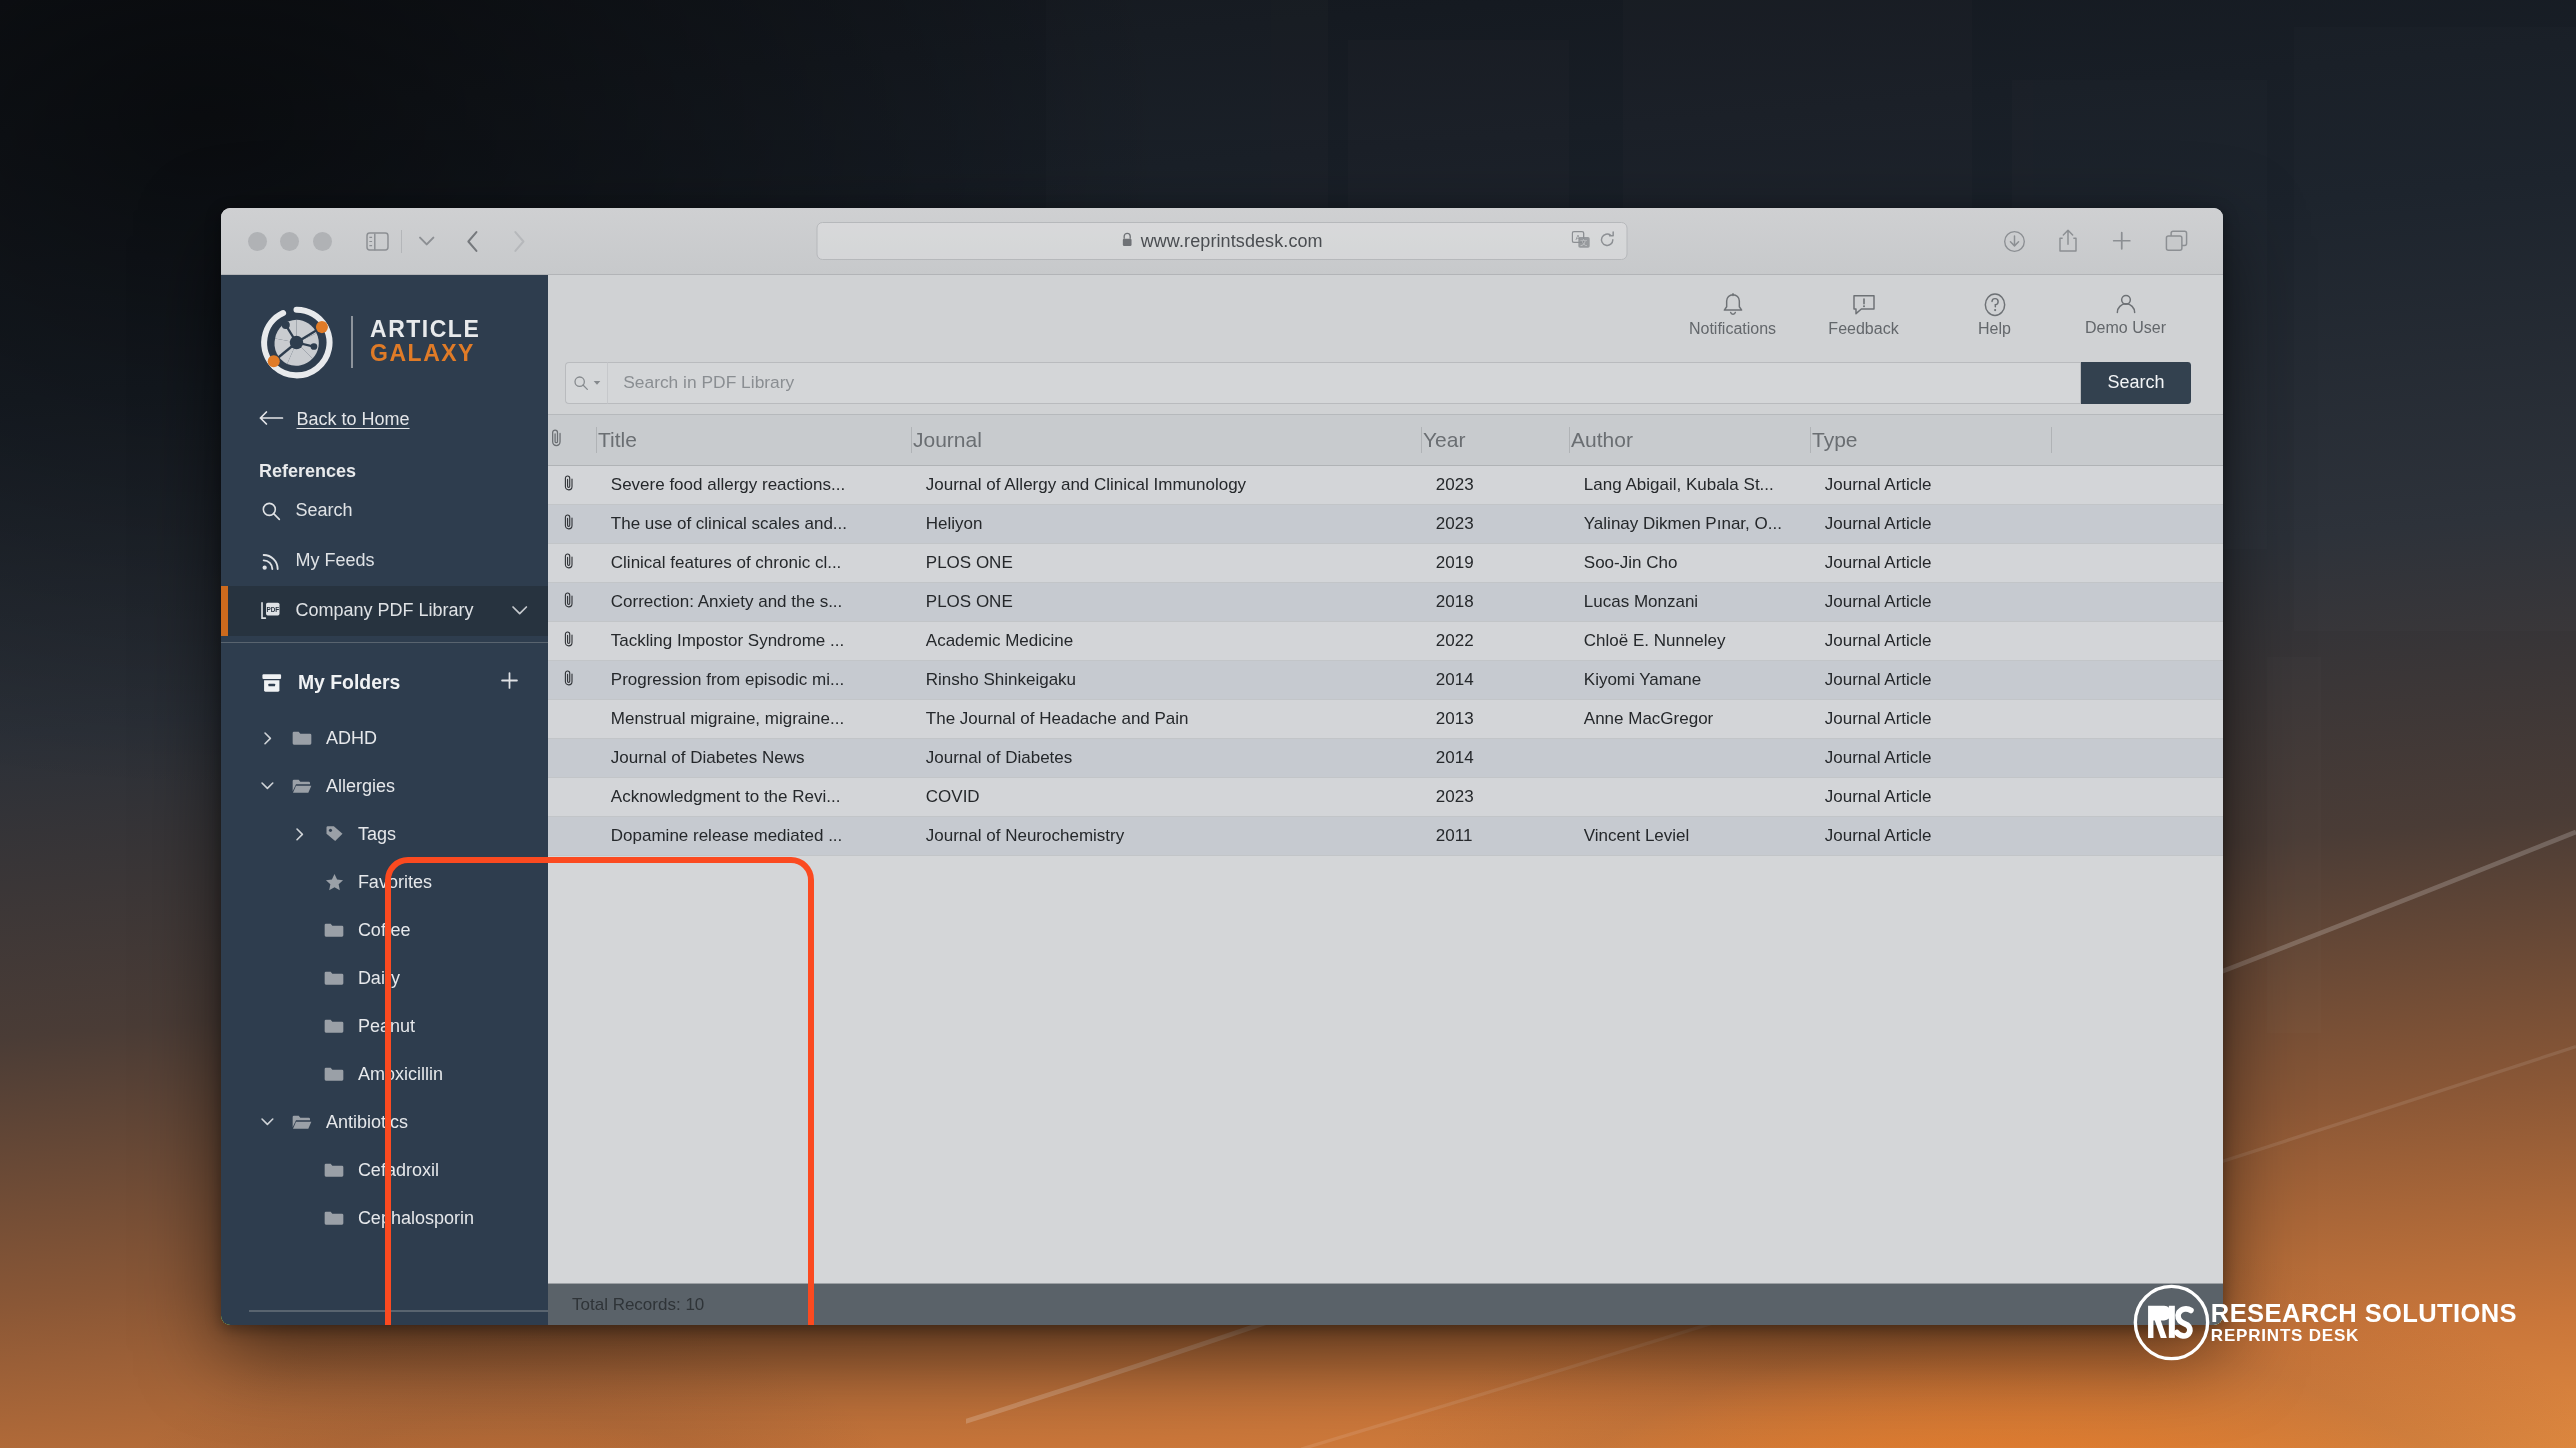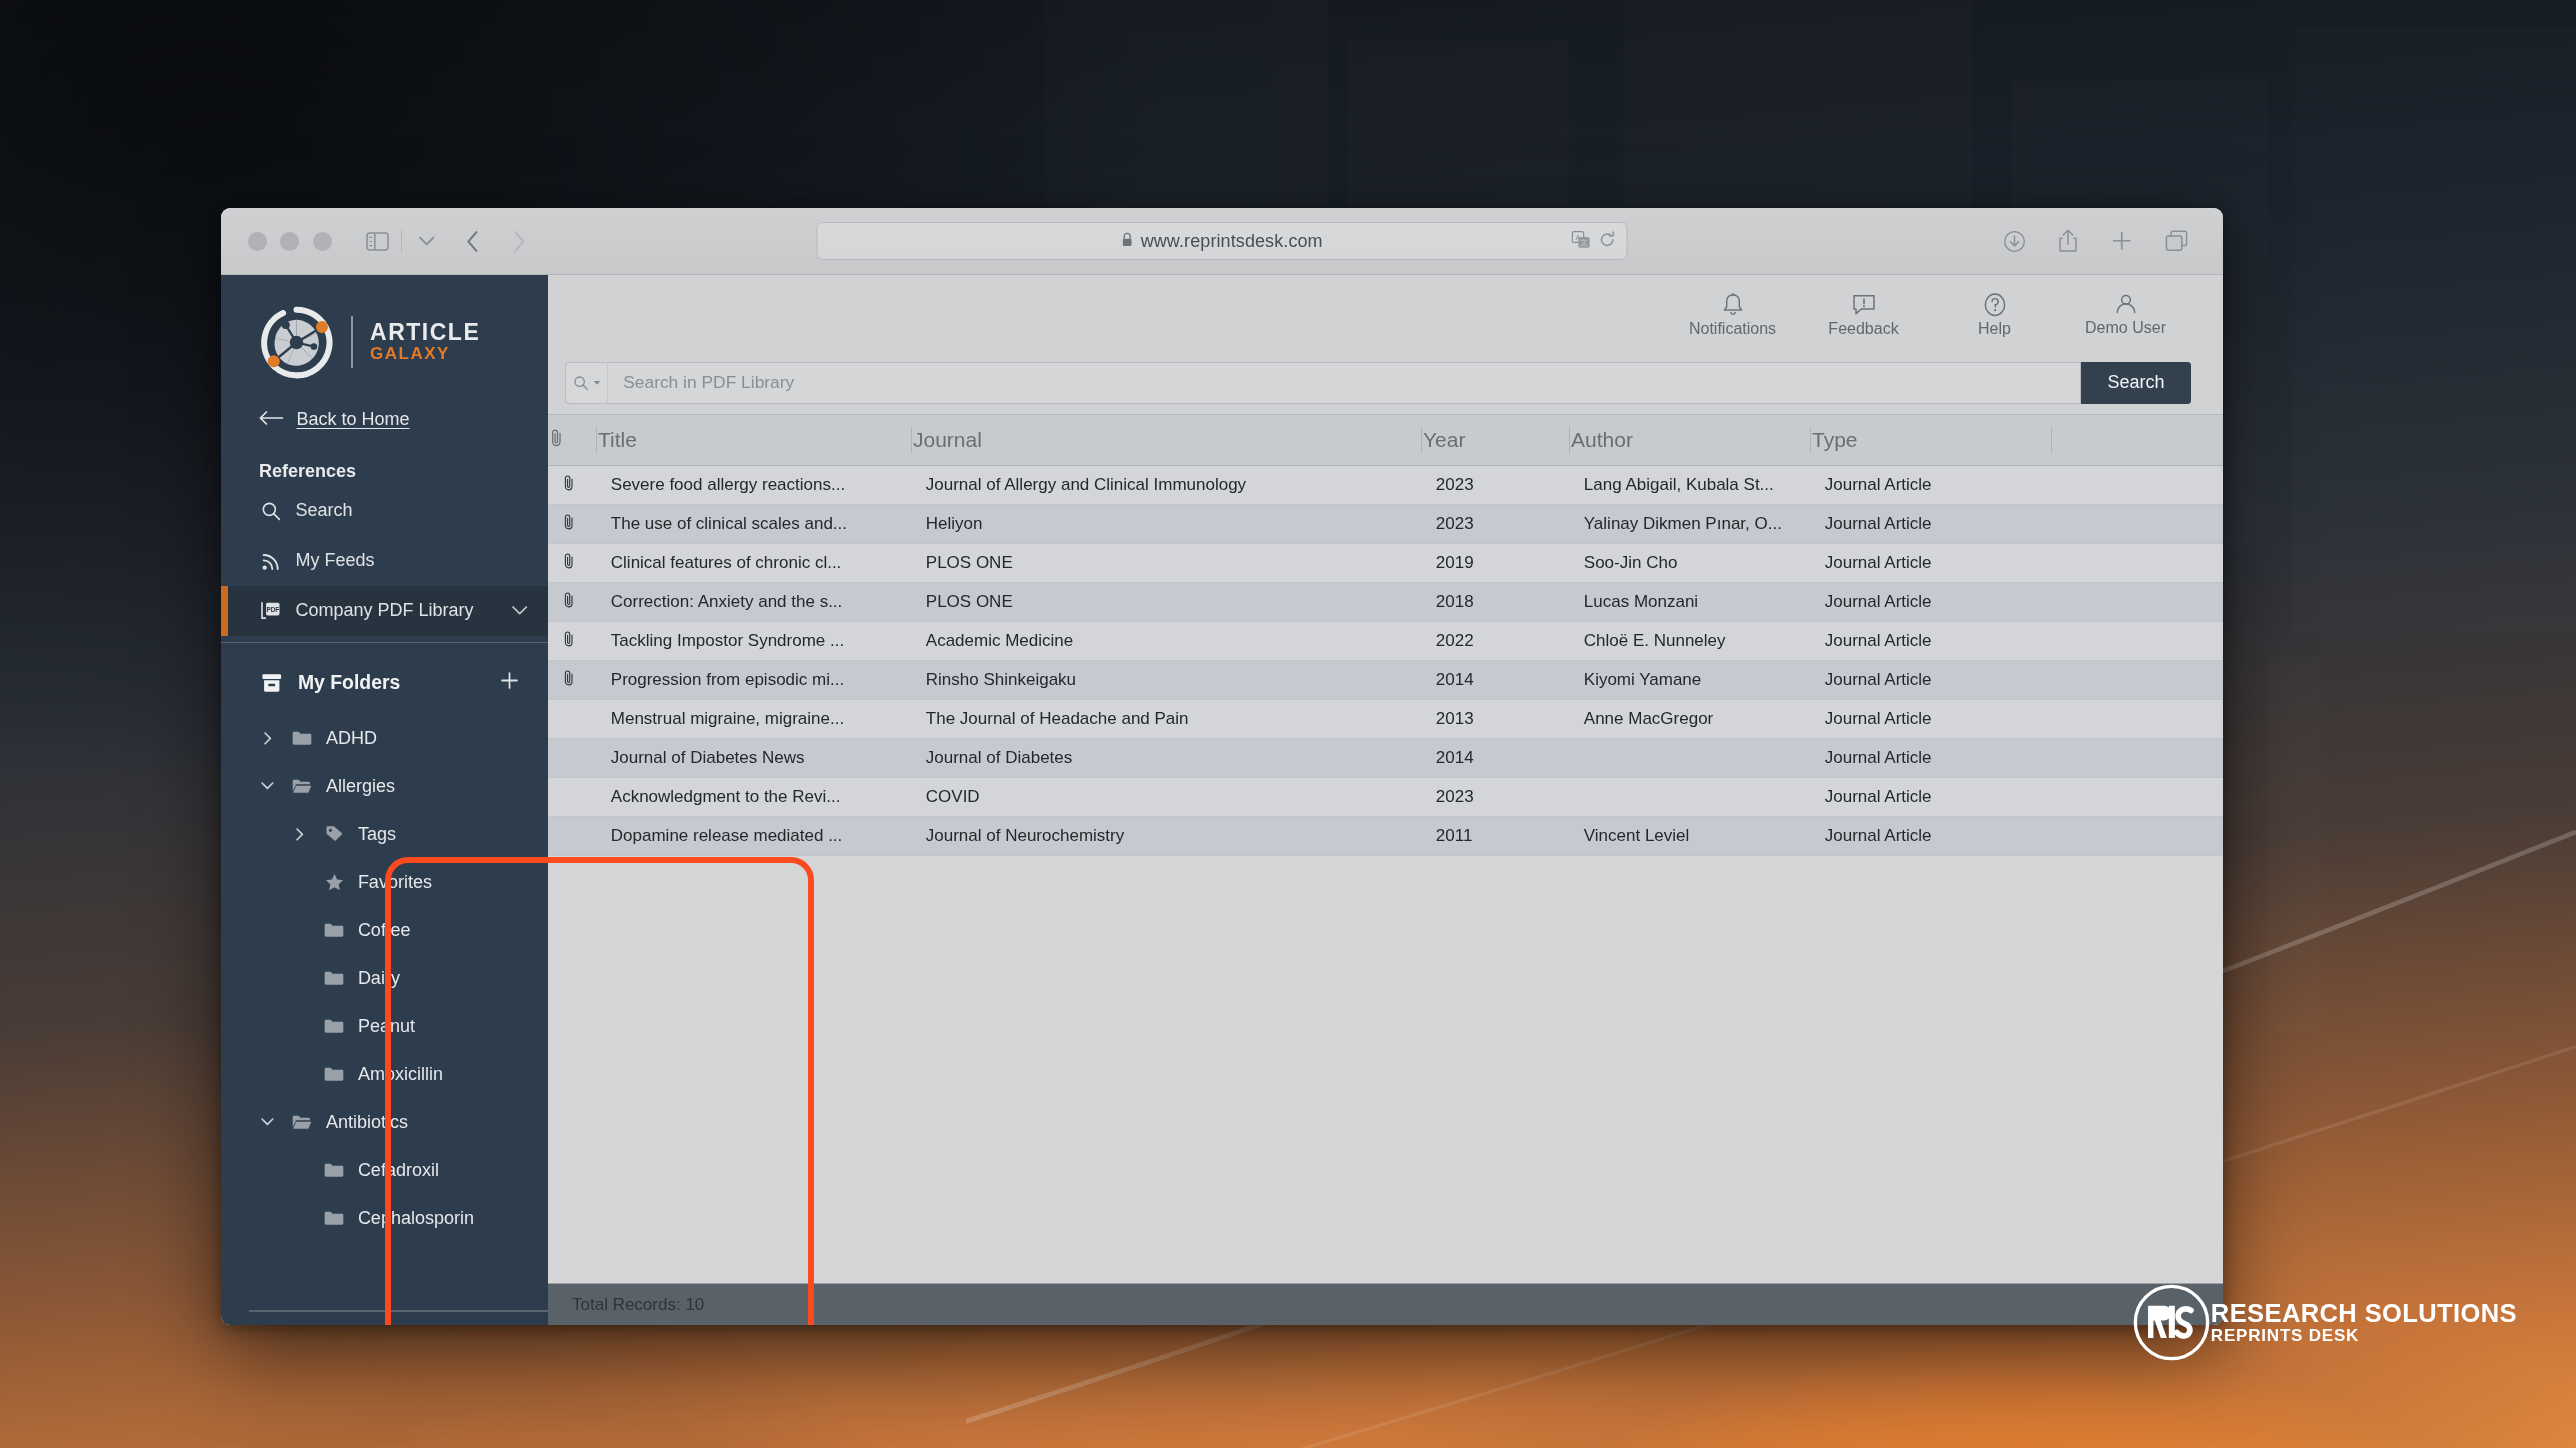--- a/index.html
+++ b/index.html
@@ -107,21 +107,21 @@
     display: flex;
     flex-direction: column;
     position: relative;
     z-index: 5;
   }
   #logo-area { padding: 29.5px 0 20px 38px; display: flex; align-items: center; gap: 17.4px; }
   #logo-mark { width: 75px; height: 75px; flex: 0 0 75px; }
   #logo-divider { width: 1.3px; height: 52px; background: #8d949c; }
   #logo-words { display: flex; flex-direction: column; line-height: 1.03; }
   #logo-article { font-size: 23px; font-weight: bold; color: #e8eaec; letter-spacing: 1.5px; }
-  #logo-galaxy { font-size: 17px; font-weight: bold; color: #e07b27; letter-spacing: 1.5px; }
+  #logo-galaxy { font-size: 23px; font-weight: bold; color: #e07b27; letter-spacing: 1.5px; }
 
   #back-home { display: flex; align-items: center; gap: 12px; padding: 9.4px 0 17.4px 38px; }
   #back-arrow { color: #e3e5e8; font-size: 20px; line-height: 1; }
   #back-label { font-size: 18px; color: #e3e5e8; text-decoration: underline; text-underline-offset: 3.4px; }
 
   #refs-title { font-size: 18px; font-weight: bold; color: #e8eaec; padding: 13.4px 0 4px 38px; }
 
   .nav-item {
     display: flex; align-items: center; gap: 13.4px;
     height: 50px; padding-left: 38px; padding-right: 20px;

